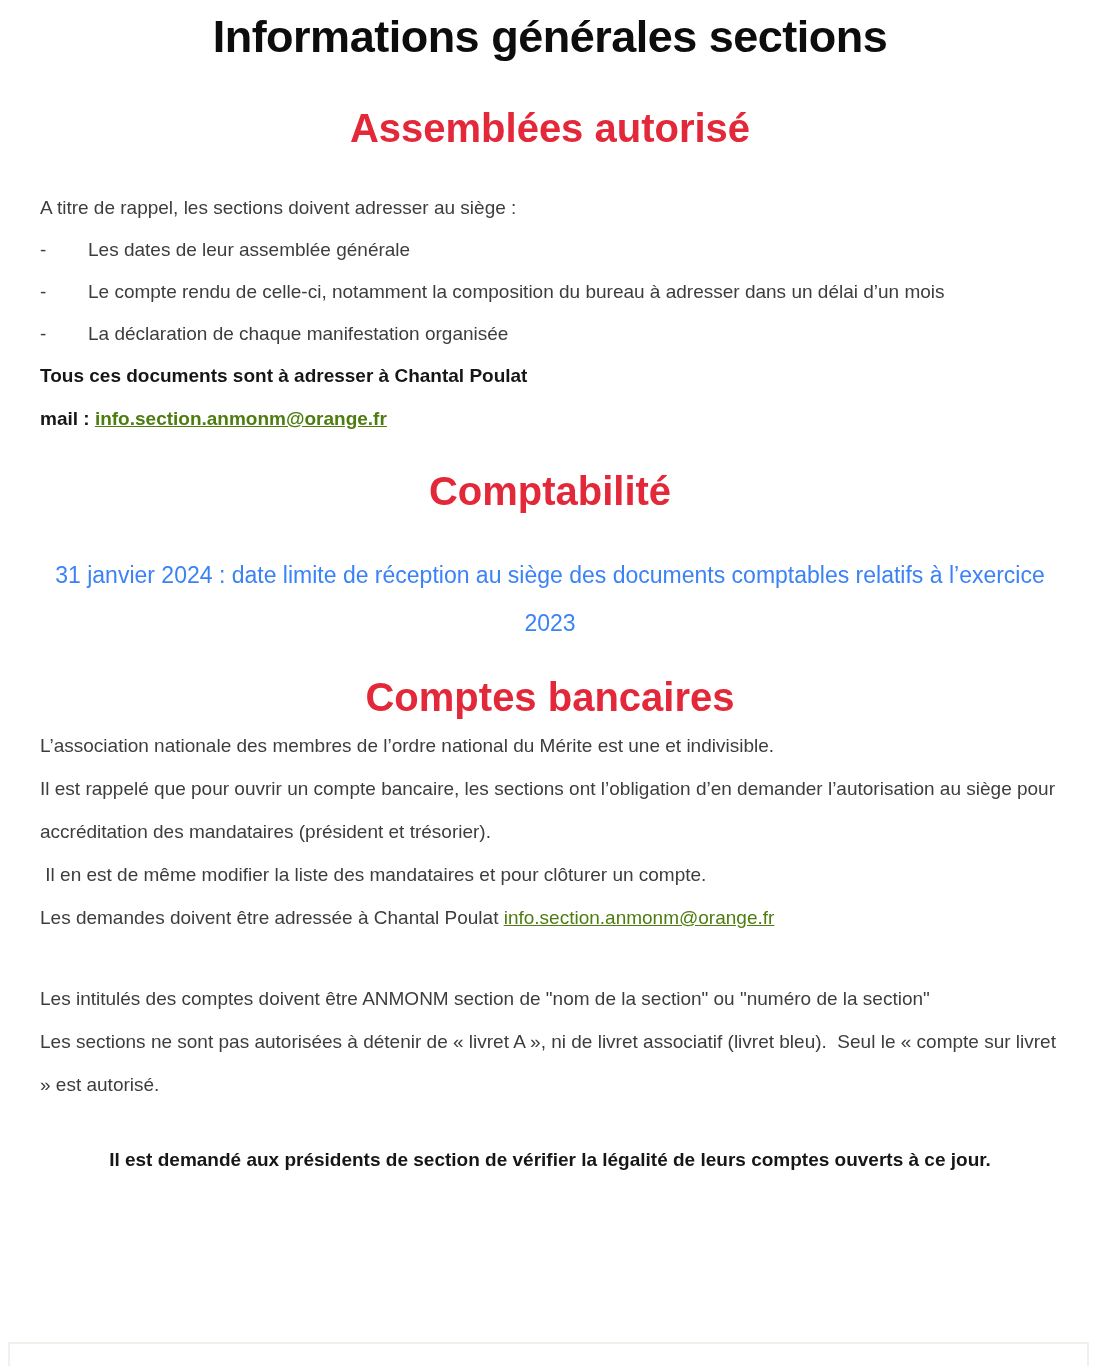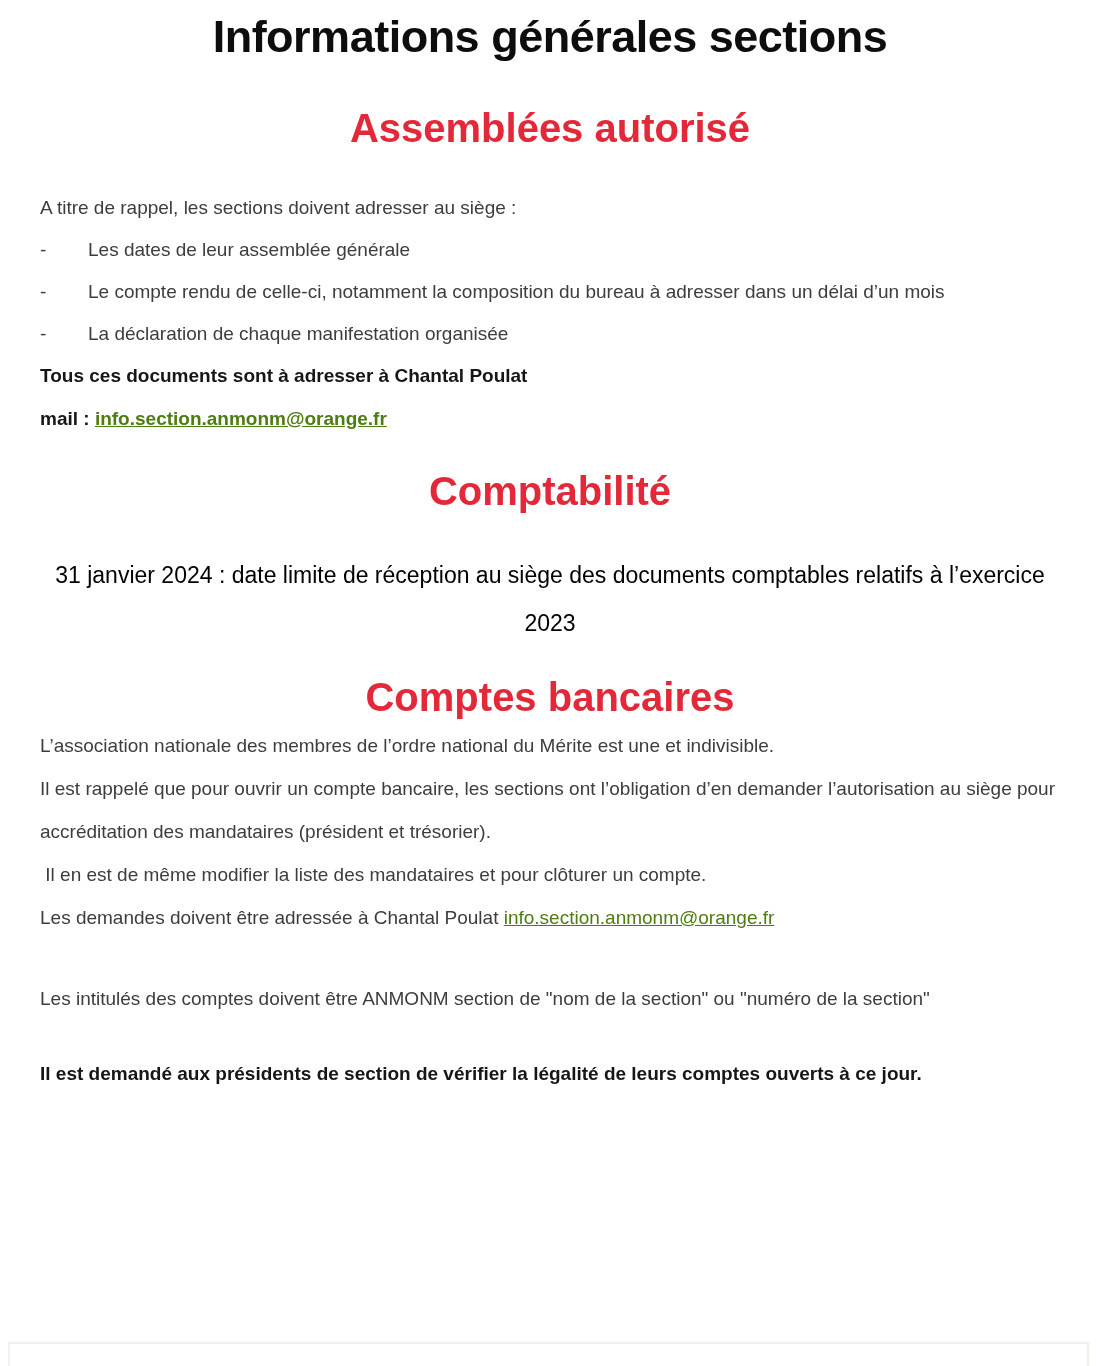--- a/index.html
+++ b/index.html
@@ -41,30 +41,30 @@
 
   .link {
     color: #4d7c0f; text-decoration: underline; cursor: pointer;
   }
   .bold .link { font-weight: bold; }
 
   .para { font-size: 19px; line-height: 43px; }
   .para-compta { margin-top: 10px; }
 
   .deadline {
-    font-size: 23px; line-height: 48px; color: #000000;
+    font-size: 23px; line-height: 48px; color: #3b82f6;
     text-align: center; margin-top: 36px;
   }
 
   .group-1 { margin-top: 3px; }
   .group-2 { margin-top: 38px; }
 
   .notice-bottom {
     margin-top: 42px; font-size: 19px; line-height: 24px;
-    text-align: left; font-weight: bold; color: #161616;
+    text-align: center; font-weight: bold; color: #161616;
   }
 
   .bottom-box {
     position: absolute;
     left: 8px; top: 1342px;
     width: 1077px; height: 80px;
     border: 2px solid #f1f0ea;
     background: #ffffff;
   }
 </style>
@@ -105,19 +105,20 @@
 
   <div class="group-1">
     <p class="para">L’association nationale des membres de l’ordre national du Mérite est une et indivisible.</p>
     <p class="para">Il est rappelé que pour ouvrir un compte bancaire, les sections ont l’obligation d’en demander l’autorisation au siège pour accréditation des mandataires (président et trésorier).</p>
     <p class="para"> Il en est de même modifier la liste des mandataires et pour clôturer un compte.</p>
     <p class="para"><span>Les demandes doivent être adressée à Chantal Poulat </span><a class="link">info.section.anmonm@orange.fr</a></p>
   </div>
 
   <div class="group-2">
     <p class="para">Les intitulés des comptes doivent être ANMONM section de "nom de la section" ou "numéro de la section"</p>
+    <p class="para">Les sections ne sont pas autorisées à détenir de « livret A », ni de livret associatif (livret bleu).  Seul le « compte sur livret » est autorisé.</p>
   </div>
 
   <p class="notice-bottom">Il est demandé aux présidents de section de vérifier la légalité de leurs comptes ouverts à ce jour.</p>
 
 </div>
 
 <div class="bottom-box"></div>
 
 </body></html>

